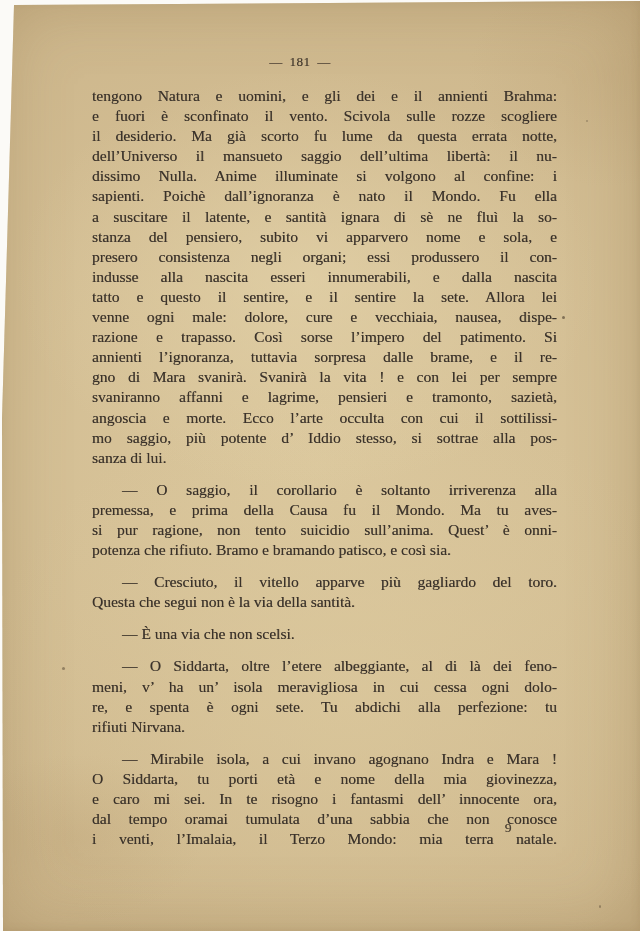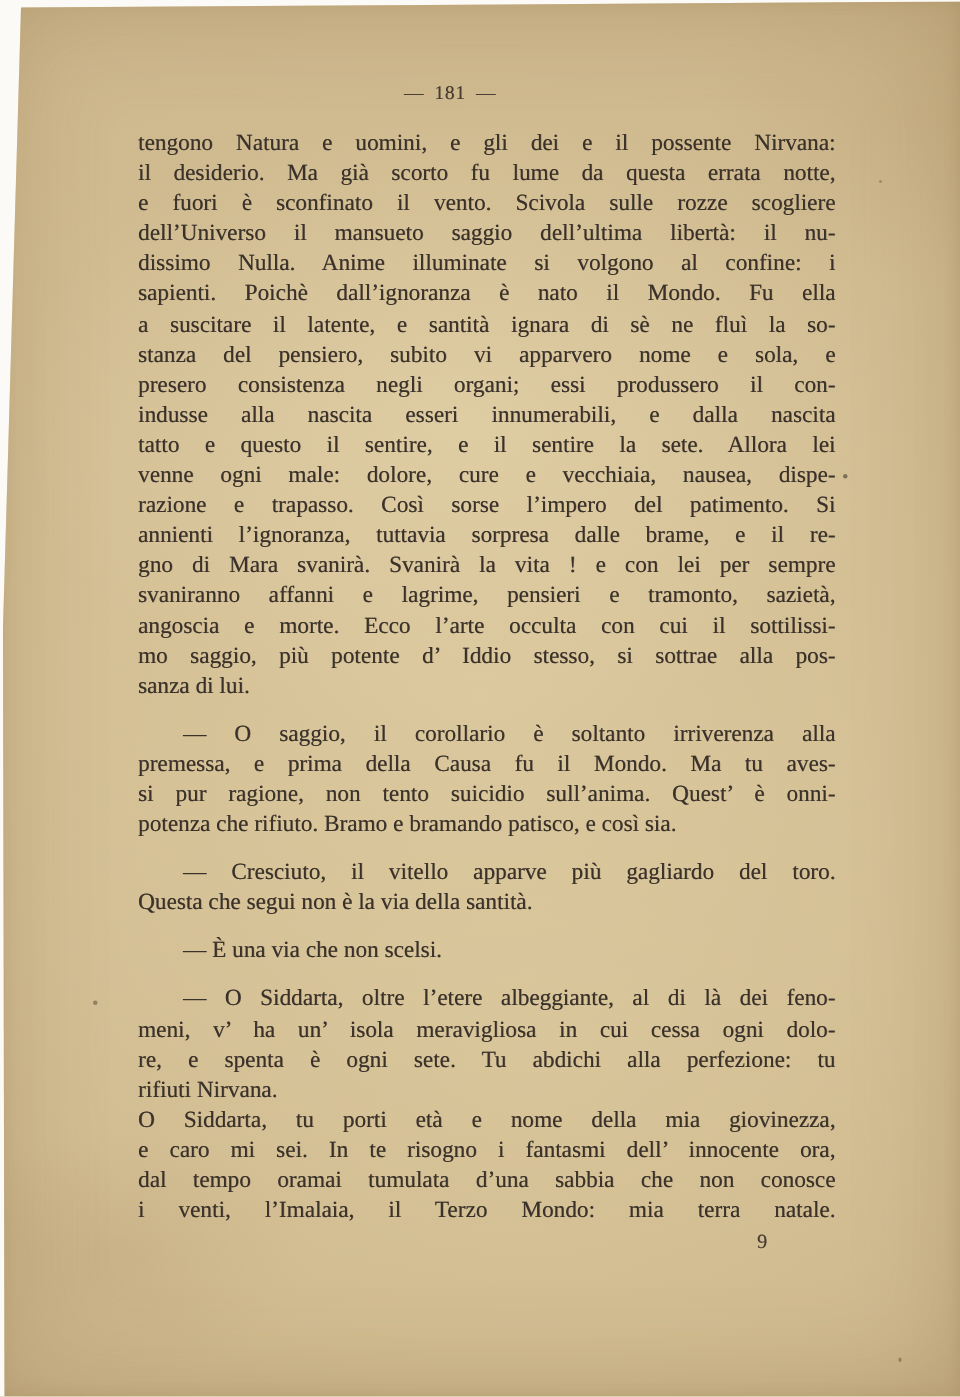--- a/index.html
+++ b/index.html
@@ -94,23 +94,23 @@
 </style>
 </head>
 <body>
 
 <div class="scan">
   <div class="paper">
 
     <div class="running-head">— 181 —</div>
 
     <div class="textblock" id="textblock">
-        <div class="line just">tengono Natura e uomini, e gli dei e il possente Nirvana:</div>
+        <div class="line just">tengono Natura e uomini, e gli dei e il annienti Brahma:</div>
+        <div class="line just">e fuori è sconfinato il vento. Scivola sulle rozze scogliere</div>
         <div class="line just">il desiderio. Ma già scorto fu lume da questa errata notte,</div>
-        <div class="line just">e fuori è sconfinato il vento. Scivola sulle rozze scogliere</div>
         <div class="line just">dell’Universo il mansueto saggio dell’ultima libertà: il nu-</div>
         <div class="line just">dissimo Nulla. Anime illuminate si volgono al confine: i</div>
         <div class="line just">sapienti. Poichè dall’ignoranza è nato il Mondo. Fu ella</div>
         <div class="line just">a suscitare il latente, e santità ignara di sè ne fluì la so-</div>
         <div class="line just">stanza del pensiero, subito vi apparvero nome e sola, e</div>
         <div class="line just">presero consistenza negli organi; essi produssero il con-</div>
         <div class="line just">indusse alla nascita esseri innumerabili, e dalla nascita</div>
         <div class="line just">tatto e questo il sentire, e il sentire la sete. Allora lei</div>
         <div class="line just">venne ogni male: dolore, cure e vecchiaia, nausea, dispe-</div>
         <div class="line just">razione e trapasso. Così sorse l’impero del patimento. Si</div>
@@ -124,20 +124,21 @@
         <div class="line just">premessa, e prima della Causa fu il Mondo. Ma tu aves-</div>
         <div class="line just">si pur ragione, non tento suicidio sull’anima. Quest’ è onni-</div>
         <div class="line">potenza che rifiuto. Bramo e bramando patisco, e così sia.</div>
         <div class="line just indent">— Cresciuto, il vitello apparve più gagliardo del toro.</div>
         <div class="line">Questa che segui non è la via della santità.</div>
         <div class="line indent">— È una via che non scelsi.</div>
         <div class="line just indent">— O Siddarta, oltre l’etere albeggiante, al di là dei feno-</div>
         <div class="line just">meni, v’ ha un’ isola meravigliosa in cui cessa ogni dolo-</div>
         <div class="line just">re, e spenta è ogni sete. Tu abdichi alla perfezione: tu</div>
         <div class="line">rifiuti Nirvana.</div>
+        <div class="line just indent">— Mirabile isola, a cui invano agognano Indra e Mara !</div>
         <div class="line just">O Siddarta, tu porti età e nome della mia giovinezza,</div>
         <div class="line just">e caro mi sei. In te risogno i fantasmi dell’ innocente ora,</div>
         <div class="line just">dal tempo oramai tumulata d’una sabbia che non conosce</div>
         <div class="line just">i venti, l’Imalaia, il Terzo Mondo: mia terra natale.</div>
       </div>
 
     <div class="signature">9</div>
 
     <div class="speck s1"></div>
     <div class="speck s2"></div>

